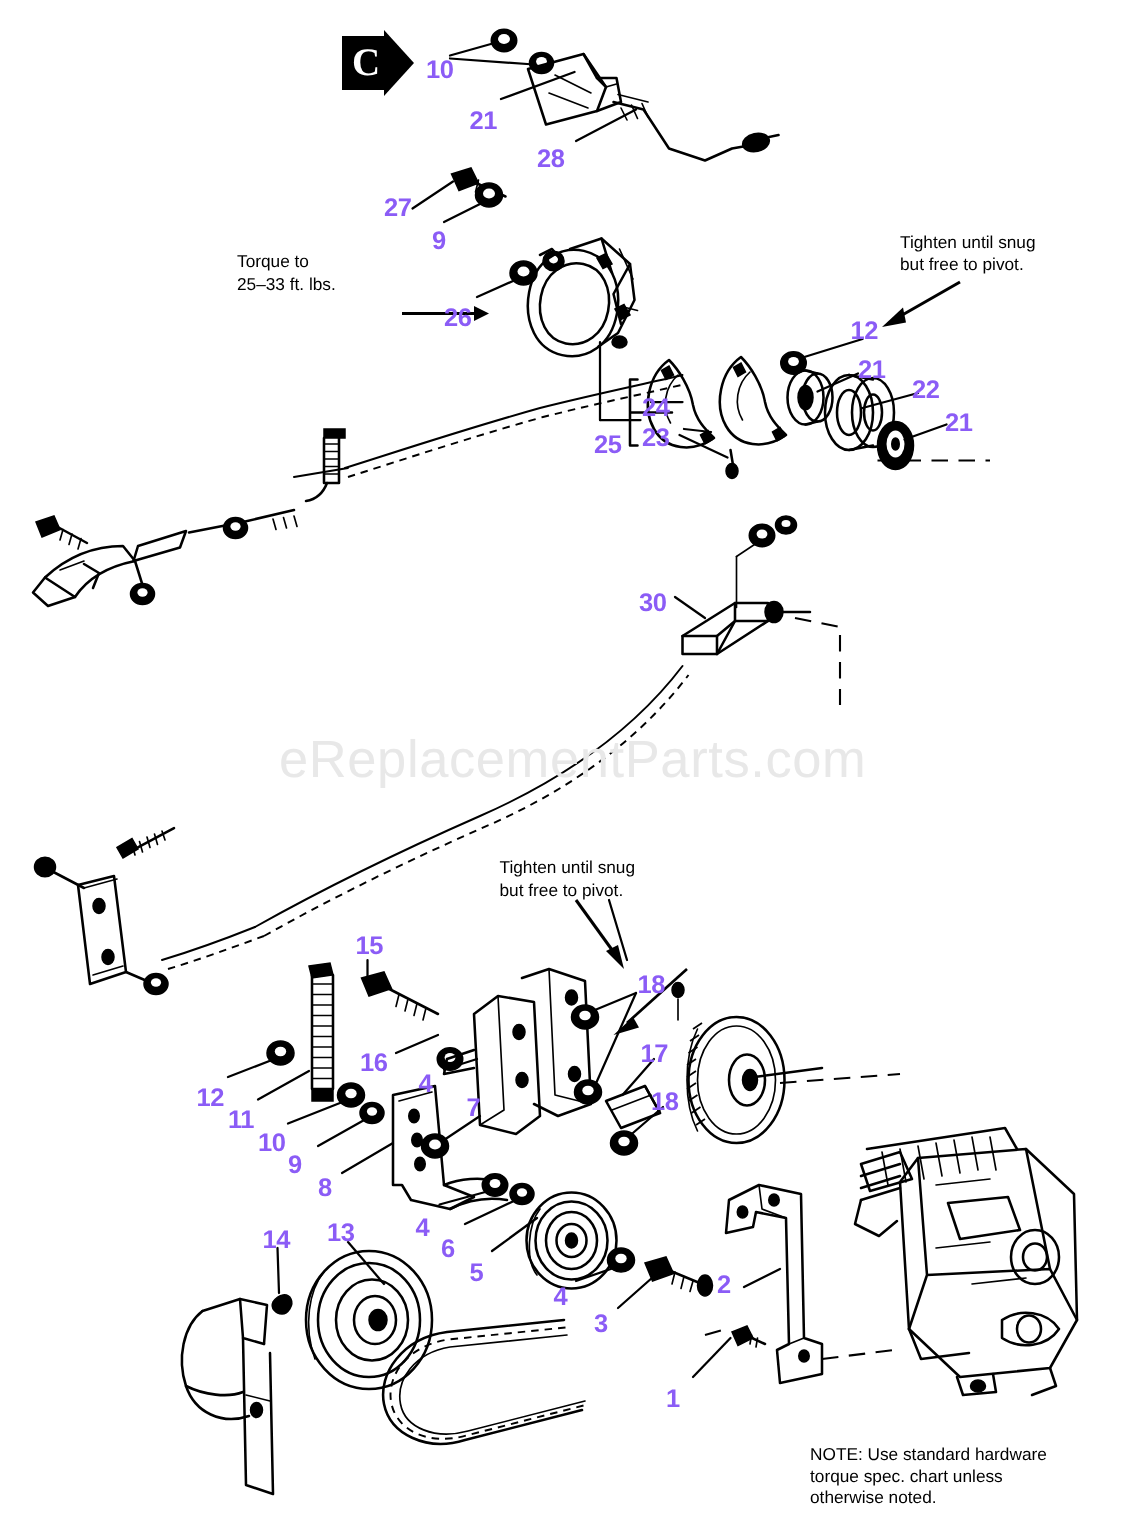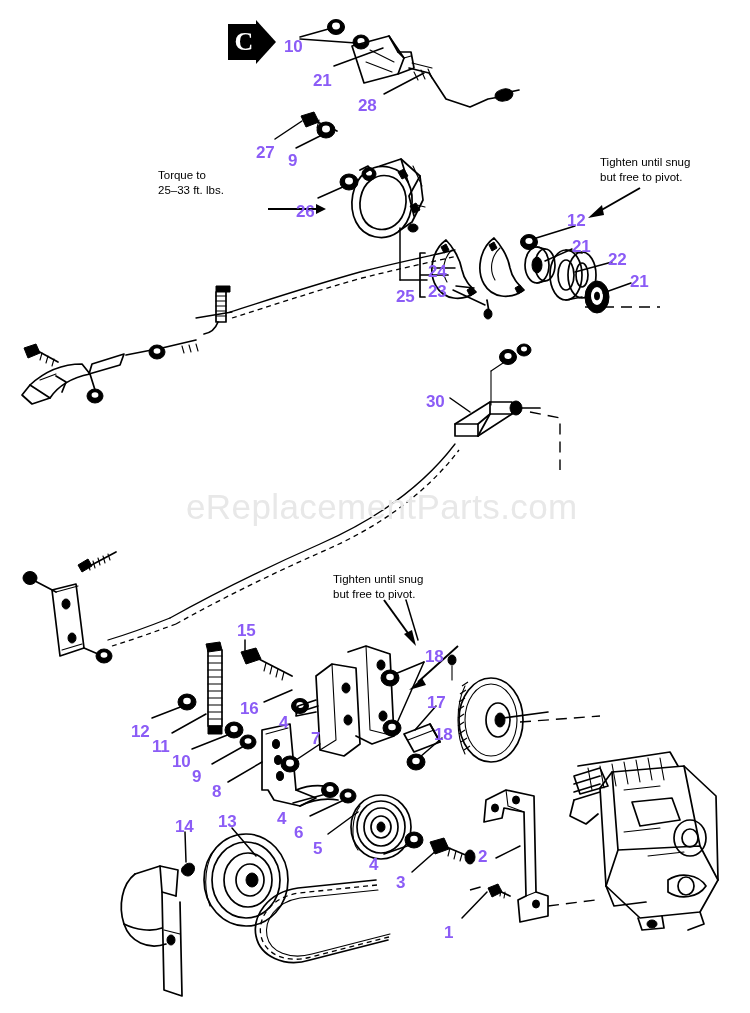--- a/index.html
+++ b/index.html
@@ -496,26 +496,31 @@
 <svg style="position:absolute;left:382px;top:598px;" width="38" height="50">
   <path d="M2 2 L28 38" stroke="#000" stroke-width="2"></path>
   <path d="M34 48 L22 36 L30 32 Z" fill="#000"></path>
 </svg>
 
 <svg style="position:absolute;left:404px;top:644px;" width="56" height="48">
   <path d="M54 2 L14 38" stroke="#000" stroke-width="1.8"></path>
   <path d="M5 46 L18 34 L22 41 Z" fill="#000"></path>
 </svg>
 
+<div class="note" style="left:540px;top:963px;">
+  <div>NOTE: Use standard hardware</div>
+  <div>torque spec. chart unless</div>
+  <div>otherwise noted.</div>
+</div>
 
 
 <div class="callout" style="left:284px;top:38px;">10</div>
 <div class="callout" style="left:313px;top:72px;">21</div>
 <div class="callout" style="left:358px;top:97px;text-align:right;">28</div>
-<div class="callout" style="left:256px;top:144px;text-align:center;">27</div>
+<div class="callout" style="left:256px;top:130px;text-align:center;">27</div>
 <div class="callout" style="left:288px;top:152px;">9</div>
 <div class="callout" style="left:296px;top:203px;">26</div>
 <div class="callout" style="left:567px;top:212px;">12</div>
 <div class="callout" style="left:572px;top:238px;">21</div>
 <div class="callout" style="left:608px;top:251px;">22</div>
 <div class="callout" style="left:630px;top:273px;">21</div>
 <div class="callout" style="left:428px;top:263px;">24</div>
 <div class="callout" style="left:428px;top:283px;">23</div>
 <div class="callout" style="left:396px;top:288px;">25</div>
 <div class="callout" style="left:426px;top:393px;">30</div>

